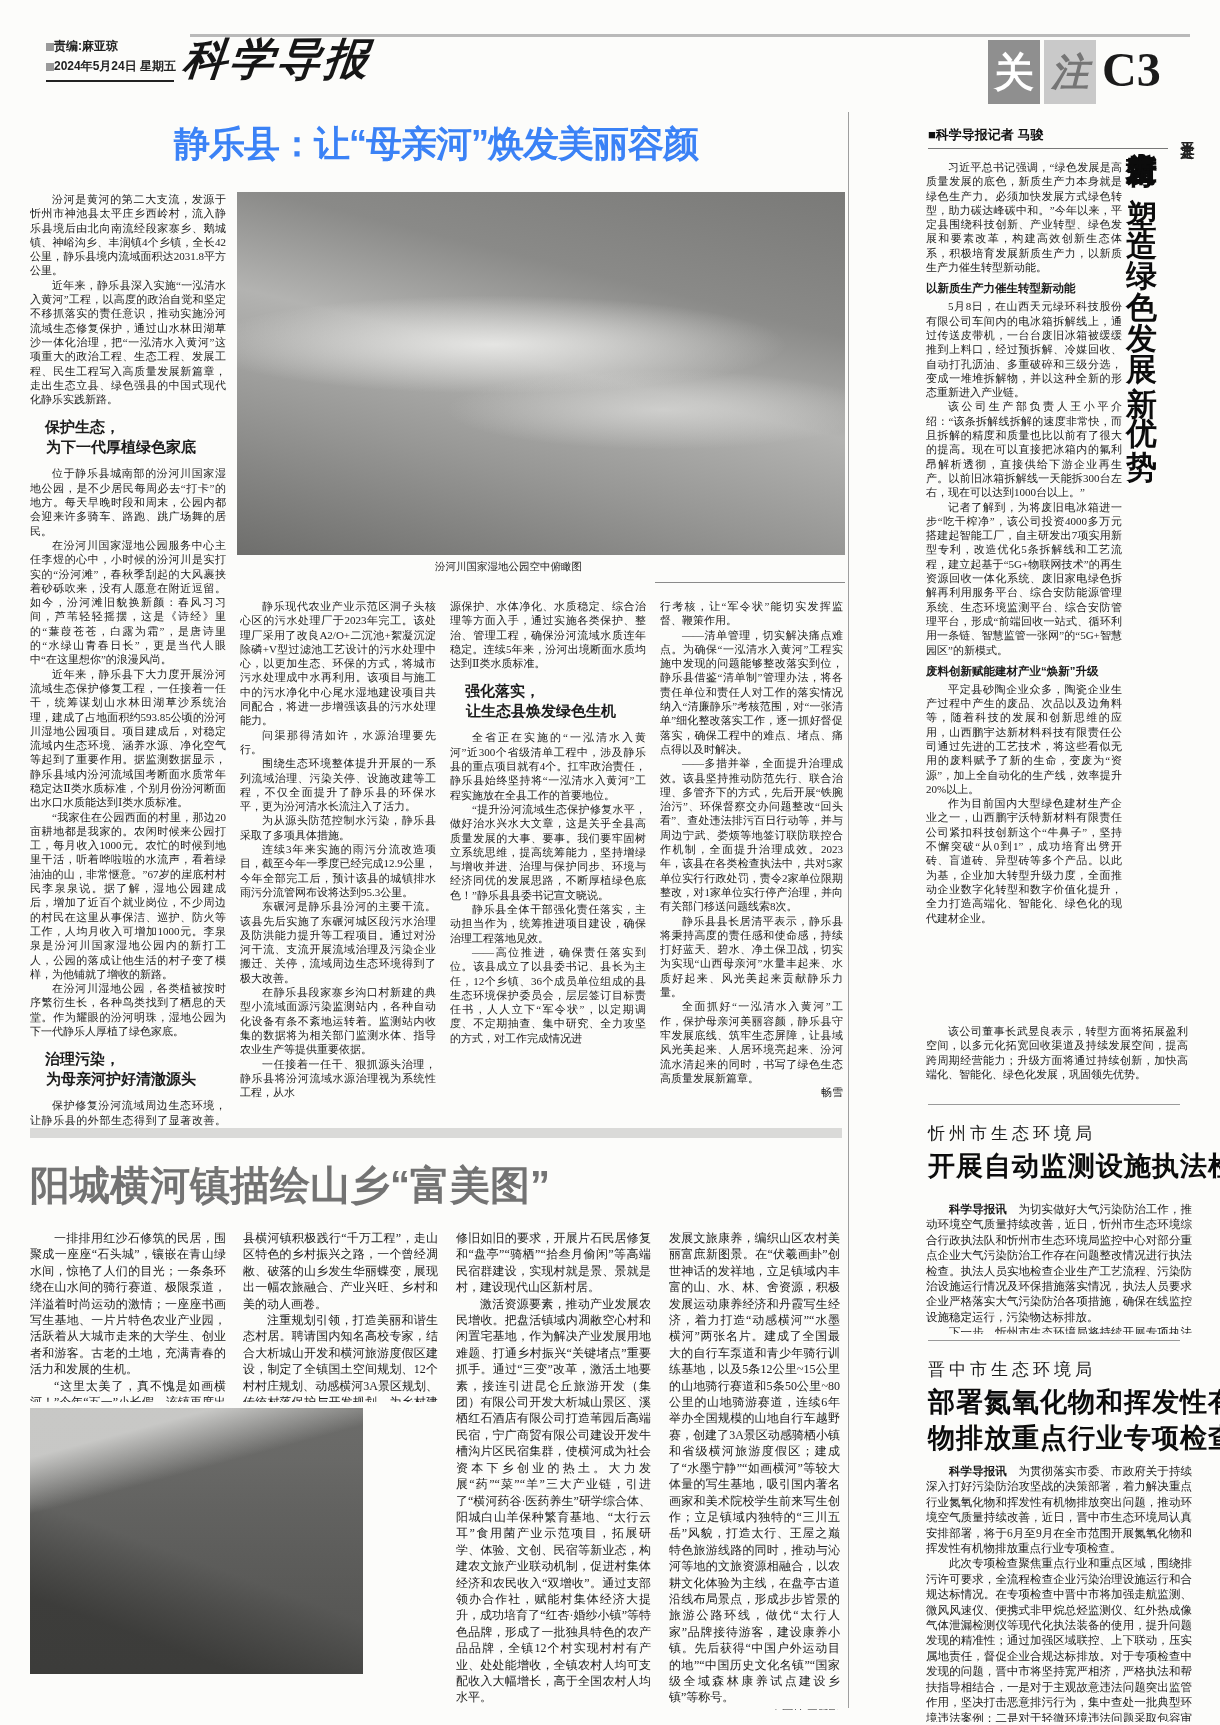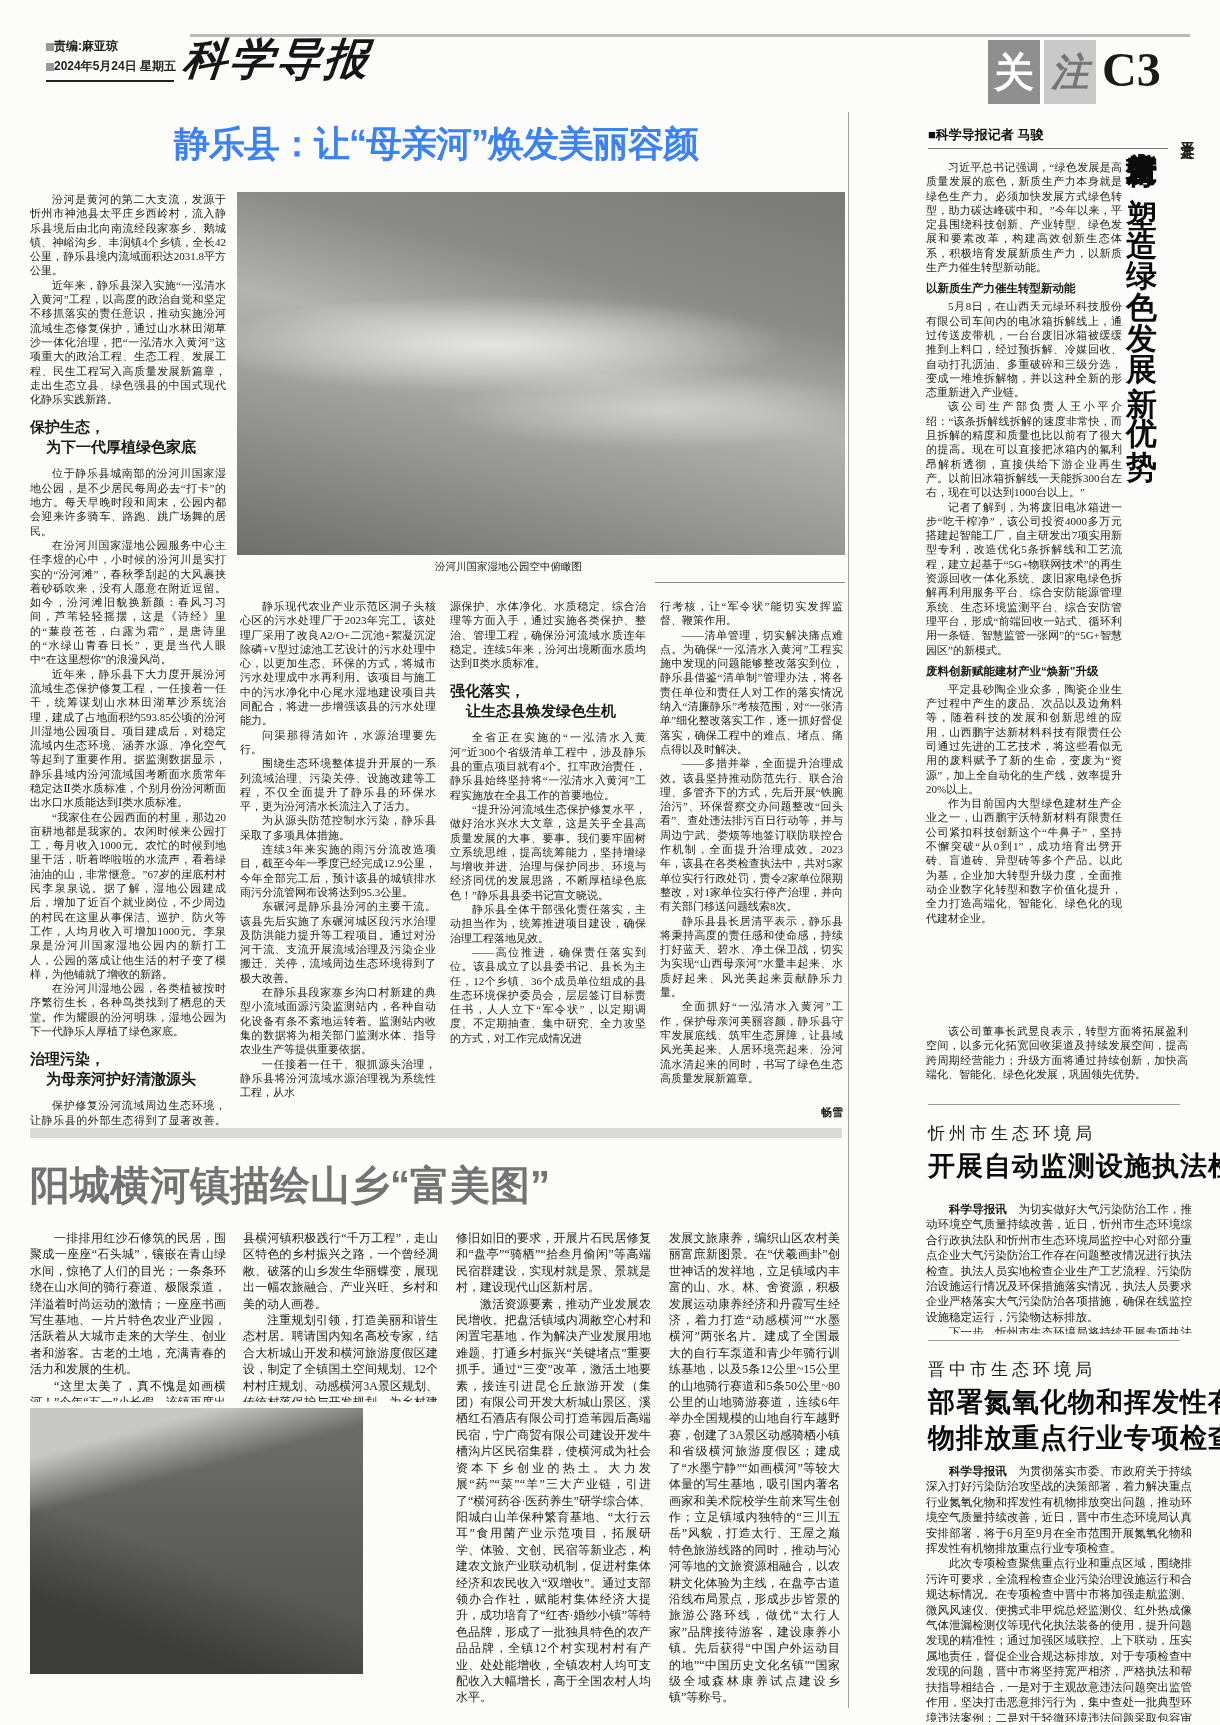--- a/index.html
+++ b/index.html
@@ -26,23 +26,23 @@
   .main-photo{position:absolute;left:207px;top:80px;width:608px;height:363px;
       background:
         radial-gradient(ellipse 420px 70px at 42% 42%, rgba(232,232,230,.95), rgba(232,232,230,0) 70%),
         radial-gradient(ellipse 300px 55px at 70% 60%, rgba(214,214,212,.8), rgba(214,214,212,0) 72%),
         linear-gradient(14deg,#6e6e6c,#979795 30%,#b3b3b1 52%,#8a8a88 72%,#7a7a78 100%);}
   .photo-caption{position:absolute;left:405px;top:448px;width:410px;text-align:left;font-size:10.5px;color:#222;}
   .caption-rule{position:absolute;left:625px;top:470px;width:190px;height:1px;background:#8a8a8a;}
   .col{position:absolute;overflow:hidden;font-size:11px;line-height:14.3px;text-align:justify;}
   .p{margin:0;text-indent:2em;}
   .subhead{font-family:"Liberation Sans","DejaVu Sans",sans-serif;font-weight:bold;font-size:15px;
-           line-height:20px;margin:11px 0 0 0;text-indent:0;}
+           line-height:20px;margin:11px 0 0 15px;text-indent:0;}
   .subhead.last{margin:0 0 9px 16px;}
-  .byline{font-weight:bold;text-align:right;margin-top:20px;font-size:11px;}
+  .byline{font-weight:normal;text-align:right;margin-top:0;font-size:11px;}
   .c1{left:0;top:80px;width:196px;height:940px;}
   .c2{left:210px;top:487px;width:196px;height:533px;}
   .c3{left:420px;top:487px;width:196px;height:533px;}
   .c4{left:630px;top:487px;width:183px;height:533px;}
   
   .band{position:absolute;left:30px;top:1128px;width:812px;height:10px;background:#dadad8;}
   
   .bottom{position:absolute;left:30px;top:1150px;width:812px;height:575px;}
   .bot-headline{position:absolute;left:0;top:8px;width:810px;text-align:left;
         font-family:"Liberation Sans","DejaVu Sans",sans-serif;font-weight:900;font-size:40px;color:#737373;white-space:nowrap;}

